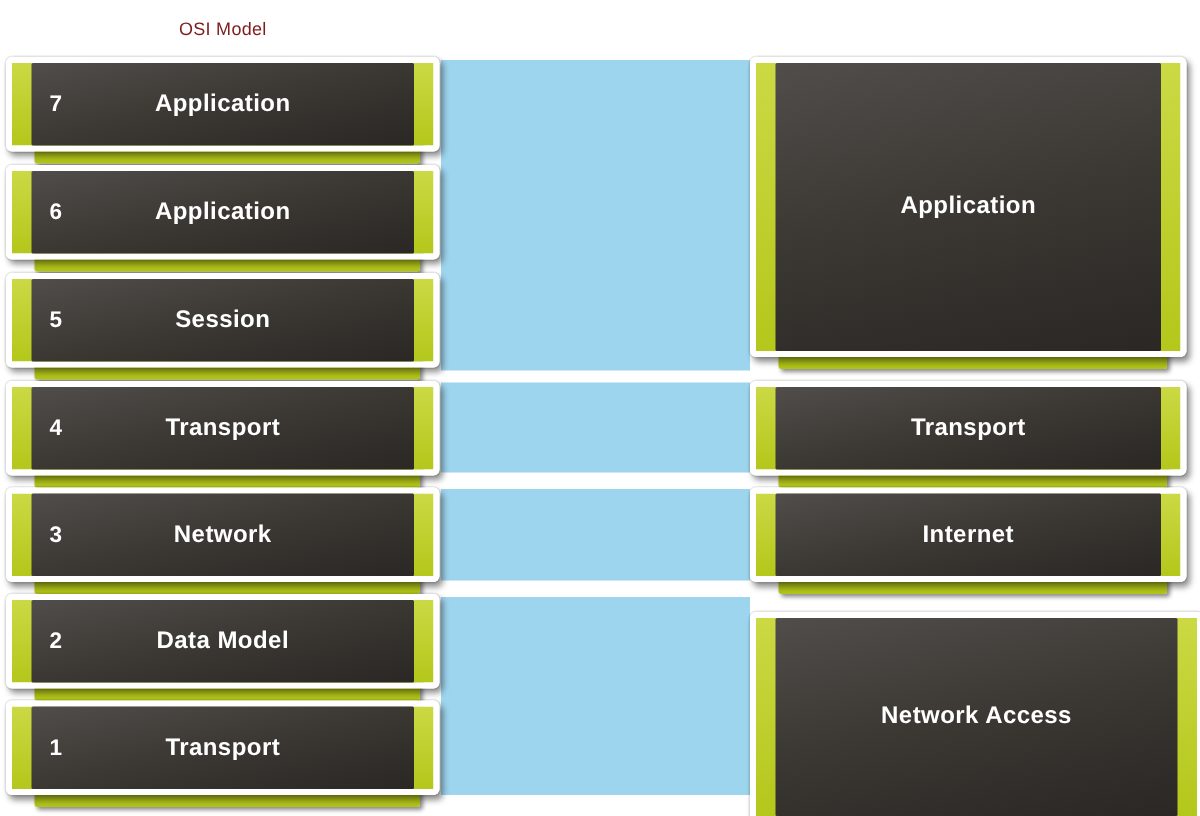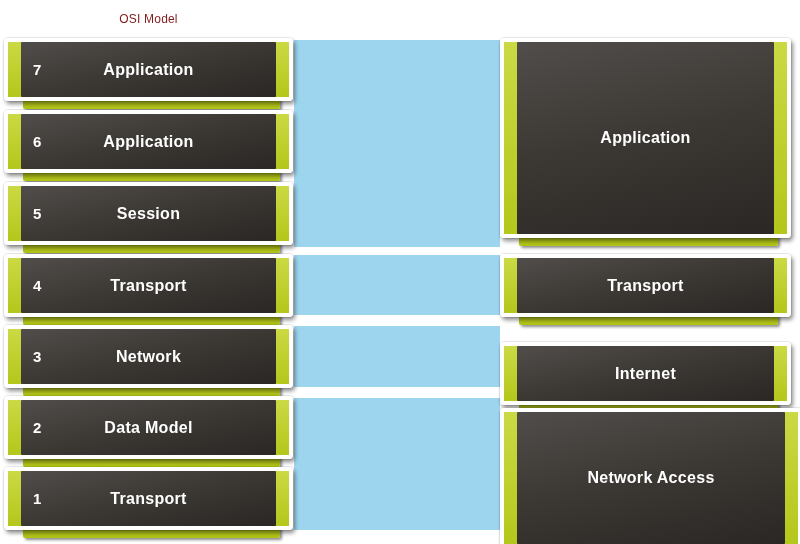--- a/index.html
+++ b/index.html
@@ -46,21 +46,21 @@
   .tcp-card { left: 500px; width: 291px; }
   .osi-7 { top: 38px; }
   .osi-6 { top: 110px; }
   .osi-5 { top: 182px; }
   .osi-4 { top: 254px; }
   .osi-3 { top: 325px; }
   .osi-2 { top: 396px; }
   .osi-1 { top: 467px; }
   .tcp-application    { top: 38px;  height: 200px; }
   .tcp-transport      { top: 254px; height: 63px;  }
-  .tcp-internet       { top: 325px; height: 63px; margin-top: 17px;  }
+  .tcp-internet       { top: 325px; height: 63px;  }
   .tcp-network-access { top: 408px; height: 140px; padding-left: 11px; }
 
   .plate {
     position: absolute;
     left: 19px;
     right: 13px;
     top: 12px;
     bottom: -8px;
     background: linear-gradient(180deg, #c6d53a 0%, #b2c517 100%);
     border-radius: 2px;

